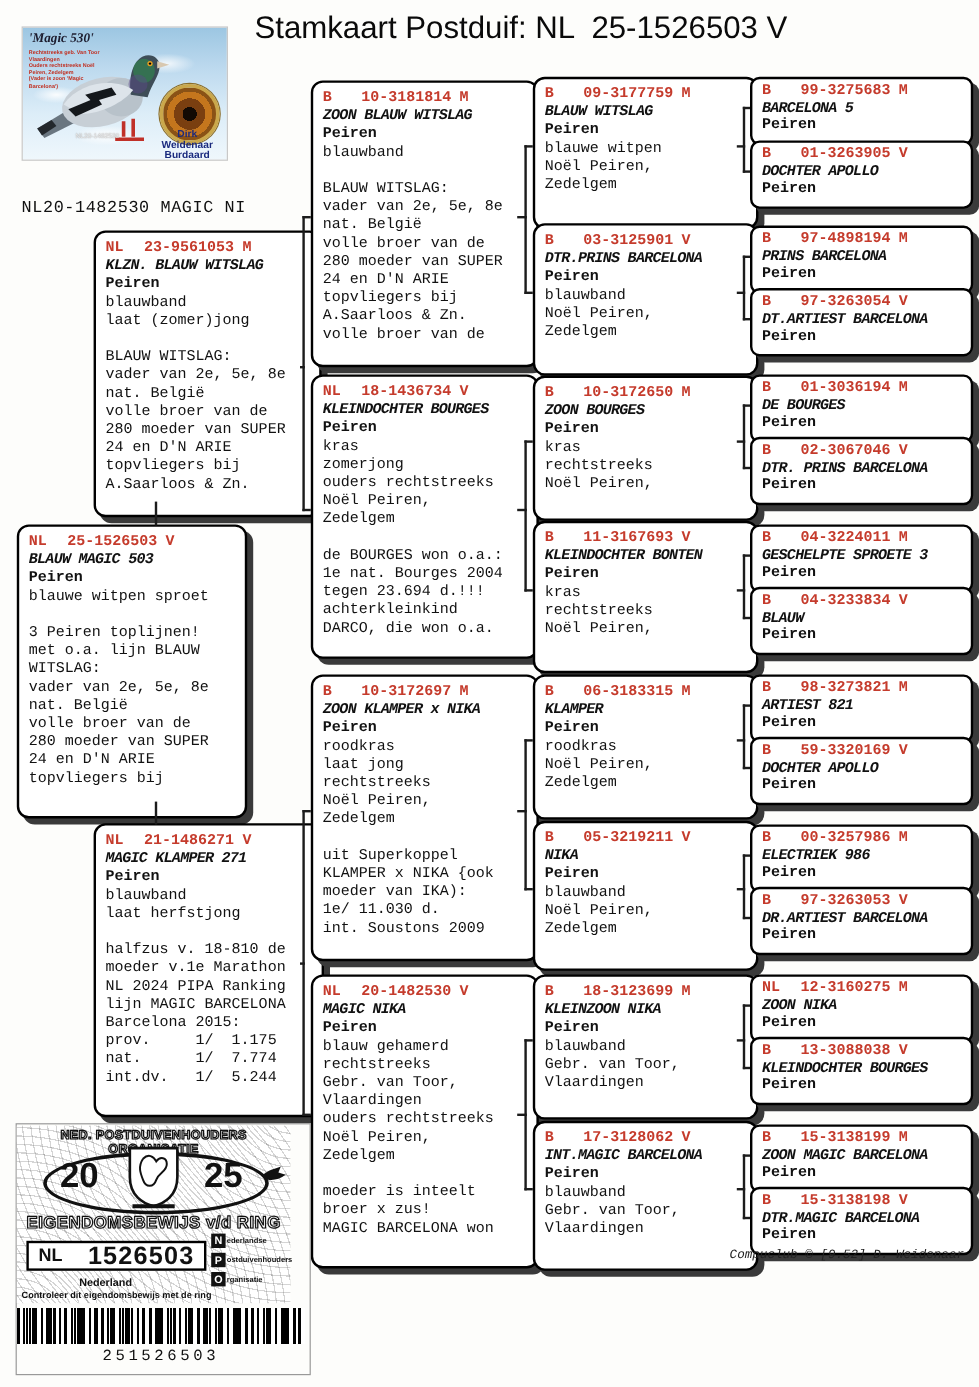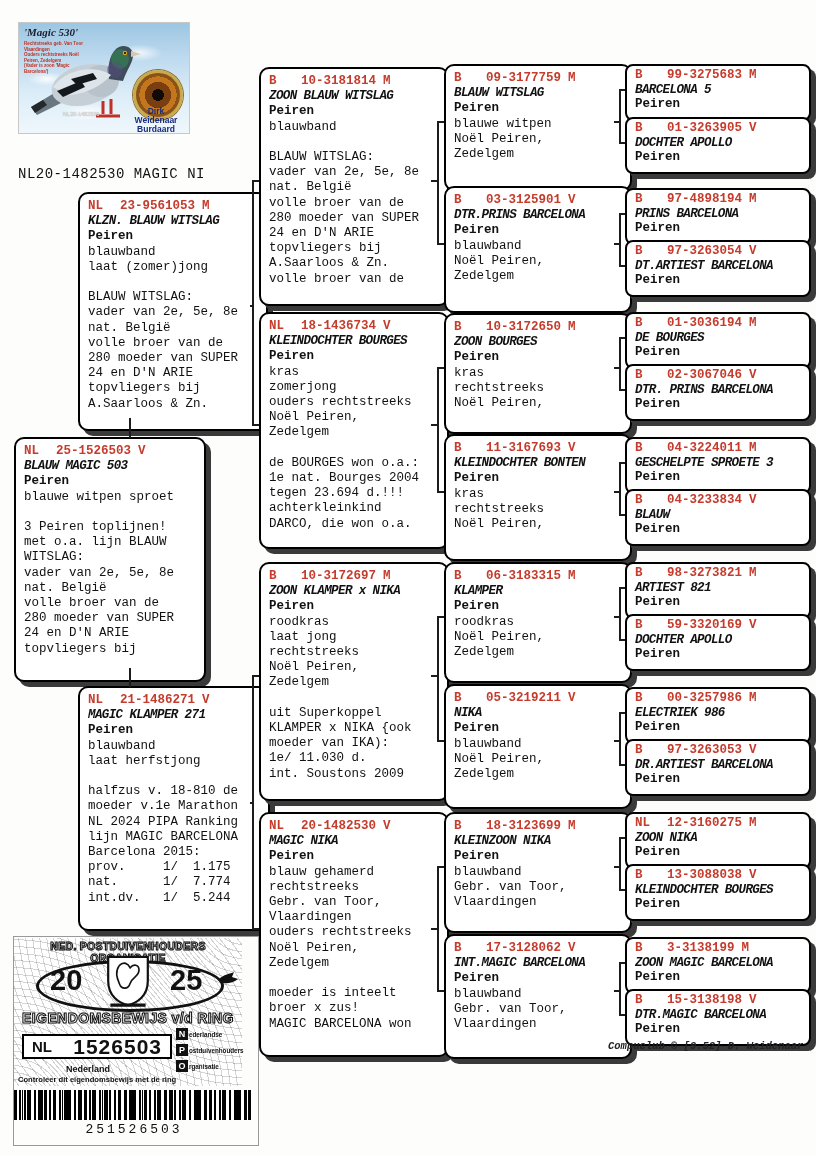--- a/index.html
+++ b/index.html
@@ -75,27 +75,28 @@
   .st-npo-r { font-size:6.3px; font-weight:800; margin-left:1px; white-space:nowrap; }
   .st-check { position:absolute; left:4px; top:137px; width:100%; font-size:7.6px; font-weight:800; }
   #barcode { position:absolute; left:14px; top:1090px; width:240px; height:30px; background-color:#fff;
              background-image:
                repeating-linear-gradient(90deg,#000 0 2px,transparent 2px 5px),
                repeating-linear-gradient(90deg,#000 0 1px,transparent 1px 8px),
                repeating-linear-gradient(90deg,#000 0 3px,transparent 3px 13px); }
   #barcode-num { position:absolute; left:14px; top:1122px; width:240px; text-align:center;
                  font-size:13px; letter-spacing:3px; }
 
-  .footer { position:absolute; left:608px; top:1040px; font-size:10.5px; font-style:italic; color:#222;font-weight:bold; }
+  .footer { position:absolute; left:608px; top:1040px; font-size:10.5px; font-style:italic; color:#222; }
 </style>
 </head>
 <body>
 
 <div id="page" style="--ring-red: #c53b2c;">
 
+  <div class="title">Stamkaart Postduif: NL  25-1526503 V</div>
 
   <div id="photo">
     <div class="clouds"></div>
     <svg width="120" height="100" viewBox="0 0 120 100">
       <polygon points="8,78 38,60 46,70 14,86" fill="#6a7680"></polygon>
       <polygon points="8,78 20,71 24,76 12,84" fill="#23282c"></polygon>
       <ellipse cx="62" cy="56" rx="34" ry="20" fill="#c7cfd6" transform="rotate(-14 62 56)"></ellipse>
       <ellipse cx="78" cy="52" rx="18" ry="16" fill="#b8c2ca"></ellipse>
       <path d="M86,50 C84,34 88,22 96,18 C104,15 110,20 110,26 C110,34 104,40 100,52 Z" fill="#3e4d58"></path>
       <ellipse cx="97" cy="30" rx="9" ry="10" fill="#2e8f4e" opacity="0.55"></ellipse>
@@ -366,21 +367,21 @@
         <div class="ring"><span class="cc">NL</span><span class="rn">12-3160275</span><span class="sx">M</span></div>
         <div class="nm">ZOON NIKA</div>
         <div class="br">Peiren</div>
       </div>
       <div class="box sm" style="left: 625px; top: 864px; width: 168px; height: 50px;">
         <div class="ring"><span class="cc">B</span><span class="rn">13-3088038</span><span class="sx">V</span></div>
         <div class="nm">KLEINDOCHTER BOURGES</div>
         <div class="br">Peiren</div>
       </div>
       <div class="box sm" style="left: 625px; top: 937px; width: 168px; height: 50px;">
-        <div class="ring"><span class="cc">B</span><span class="rn">3-3138199</span><span class="sx">M</span></div>
+        <div class="ring"><span class="cc">B</span><span class="rn">15-3138199</span><span class="sx">M</span></div>
         <div class="nm">ZOON MAGIC BARCELONA</div>
         <div class="br">Peiren</div>
       </div>
       <div class="box sm" style="left: 625px; top: 989px; width: 168px; height: 50px;">
         <div class="ring"><span class="cc">B</span><span class="rn">15-3138198</span><span class="sx">V</span></div>
         <div class="nm">DTR.MAGIC BARCELONA</div>
         <div class="br">Peiren</div>
       </div>
       <div class="cn" style="left: 252px; top: 180px; width: 2px; height: 246px;"></div>
       <div class="cn" style="left: 252px; top: 180px; width: 7px; height: 2px;"></div>

